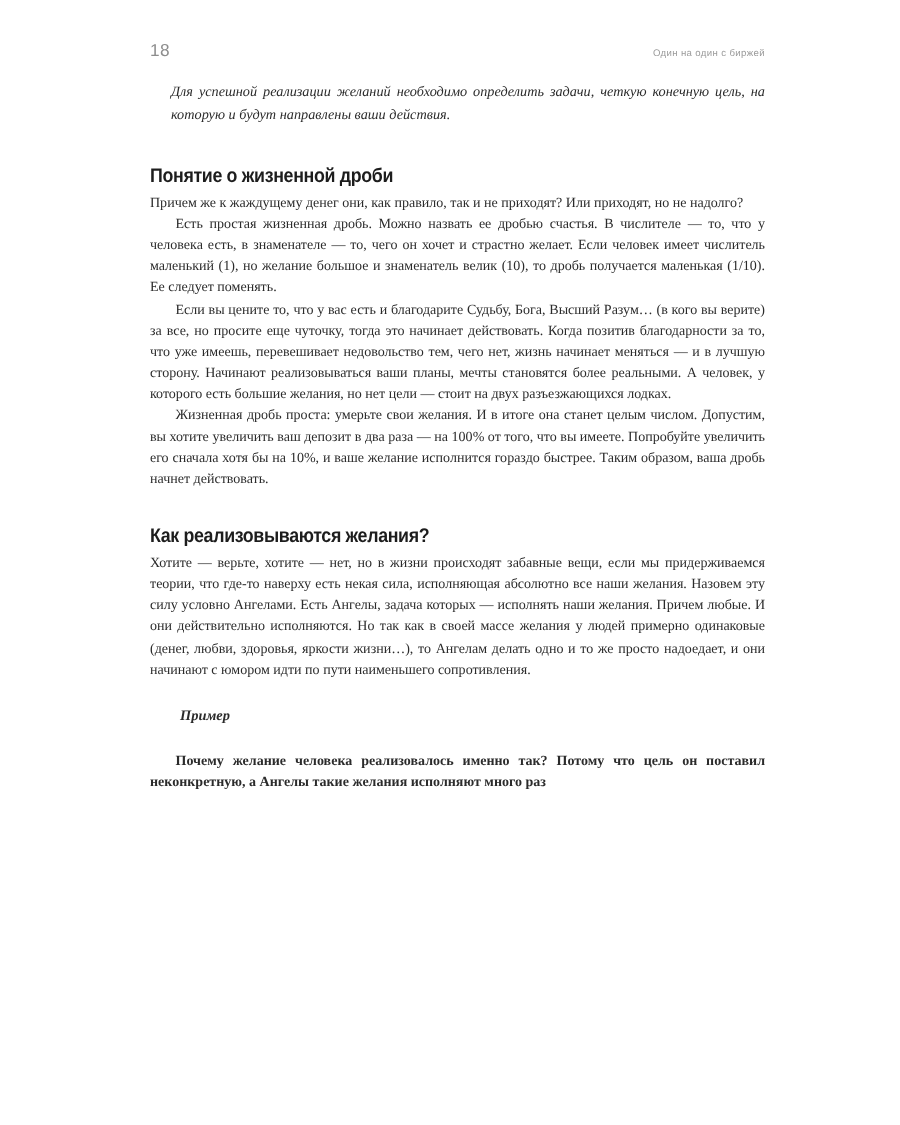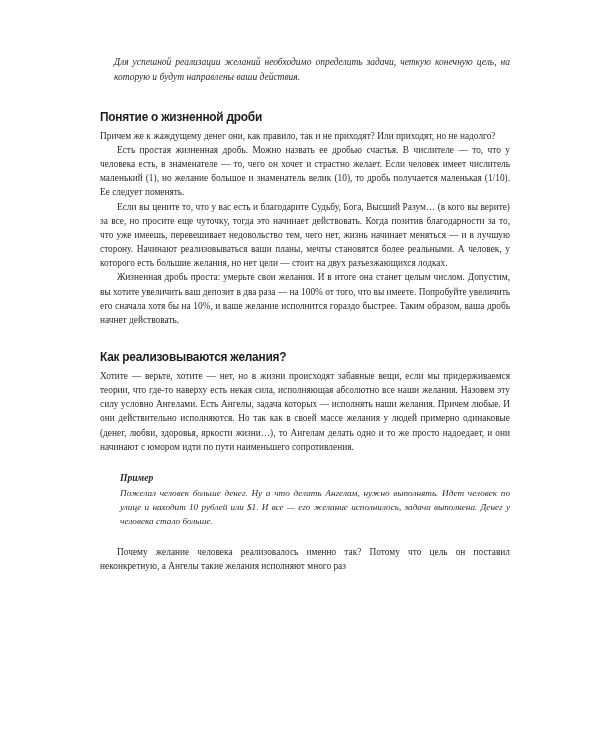--- a/index.html
+++ b/index.html
@@ -109,44 +109,47 @@
     text-align: left;
   }
   .example-body {
     font-style: italic;
     font-size: 9.2px;
     line-height: 14.1px;
     text-align: justify;
     margin: 0;
   }
 
-  .tail { margin-top: 17px; }
+  .tail { margin-top: 17px; font-weight: bold; }
 </style>
 </head>
 <body>
 
 <div class="page">
 
+  <div class="running-head">
+    <span class="folio">18</span>
+    <span class="running-title">Один на один с биржей</span>
+  </div>
 
   <div class="column">
 
     <p class="lead">Для успешной реализации желаний необходимо определить задачи, четкую конечную цель, на которую и будут направлены ваши действия.</p>
 
     <h2 class="sec-first">Понятие о жизненной дроби</h2>
 
     <p class="after-head">Причем же к жаждущему денег они, как правило, так и не приходят? Или приходят, но не надолго?</p>
     <p class="indent">Есть простая жизненная дробь. Можно назвать ее дробью счастья. В числителе — то, что у человека есть, в знаменателе — то, чего он хочет и страстно желает. Если человек имеет числитель маленький (1), но желание большое и знаменатель велик (10), то дробь получается маленькая (1/10). Ее следует поменять.</p>
     <p class="indent">Если вы цените то, что у вас есть и благодарите Судьбу, Бога, Высший Разум… (в кого вы верите) за все, но просите еще чуточку, тогда это начинает действовать. Когда позитив благодарности за то, что уже имеешь, перевешивает недовольство тем, чего нет, жизнь начинает меняться — и в лучшую сторону. Начинают реализовываться ваши планы, мечты становятся более реальными. А человек, у которого есть большие желания, но нет цели — стоит на двух разъезжающихся лодках.</p>
     <p class="indent">Жизненная дробь проста: умерьте свои желания. И в итоге она станет целым числом. Допустим, вы хотите увеличить ваш депозит в два раза — на 100% от того, что вы имеете. Попробуйте увеличить его сначала хотя бы на 10%, и ваше желание исполнится гораздо быстрее. Таким образом, ваша дробь начнет действовать.</p>
 
     <h2 class="sec-second">Как реализовываются желания?</h2>
 
     <p class="after-head">Хотите — верьте, хотите — нет, но в жизни происходят забавные вещи, если мы придерживаемся теории, что где-то наверху есть некая сила, исполняющая абсолютно все наши желания. Назовем эту силу условно Ангелами. Есть Ангелы, задача которых — исполнять наши желания. Причем любые. И они действительно исполняются. Но так как в своей массе желания у людей примерно одинаковые (денег, любви, здоровья, яркости жизни…), то Ангелам делать одно и то же просто надоедает, и они начинают с юмором идти по пути наименьшего сопротивления.</p>
 
     <div class="example">
       <p class="example-title">Пример</p>
-      <p class="example-body">Пожелал человек больше денег. Ну а что делать Ангелам, нужно выполнять. Идет человек по улице и находит 10 рублей или $1. И все — его желание исполнилось, задача выполнена. Денег у человека стало больше.</p>
     </div>
 
     <p class="indent tail">Почему желание человека реализовалось именно так? Потому что цель он поставил неконкретную, а Ангелы такие желания исполняют много раз</p>
 
   </div>
 </div>
 
 </body></html>

